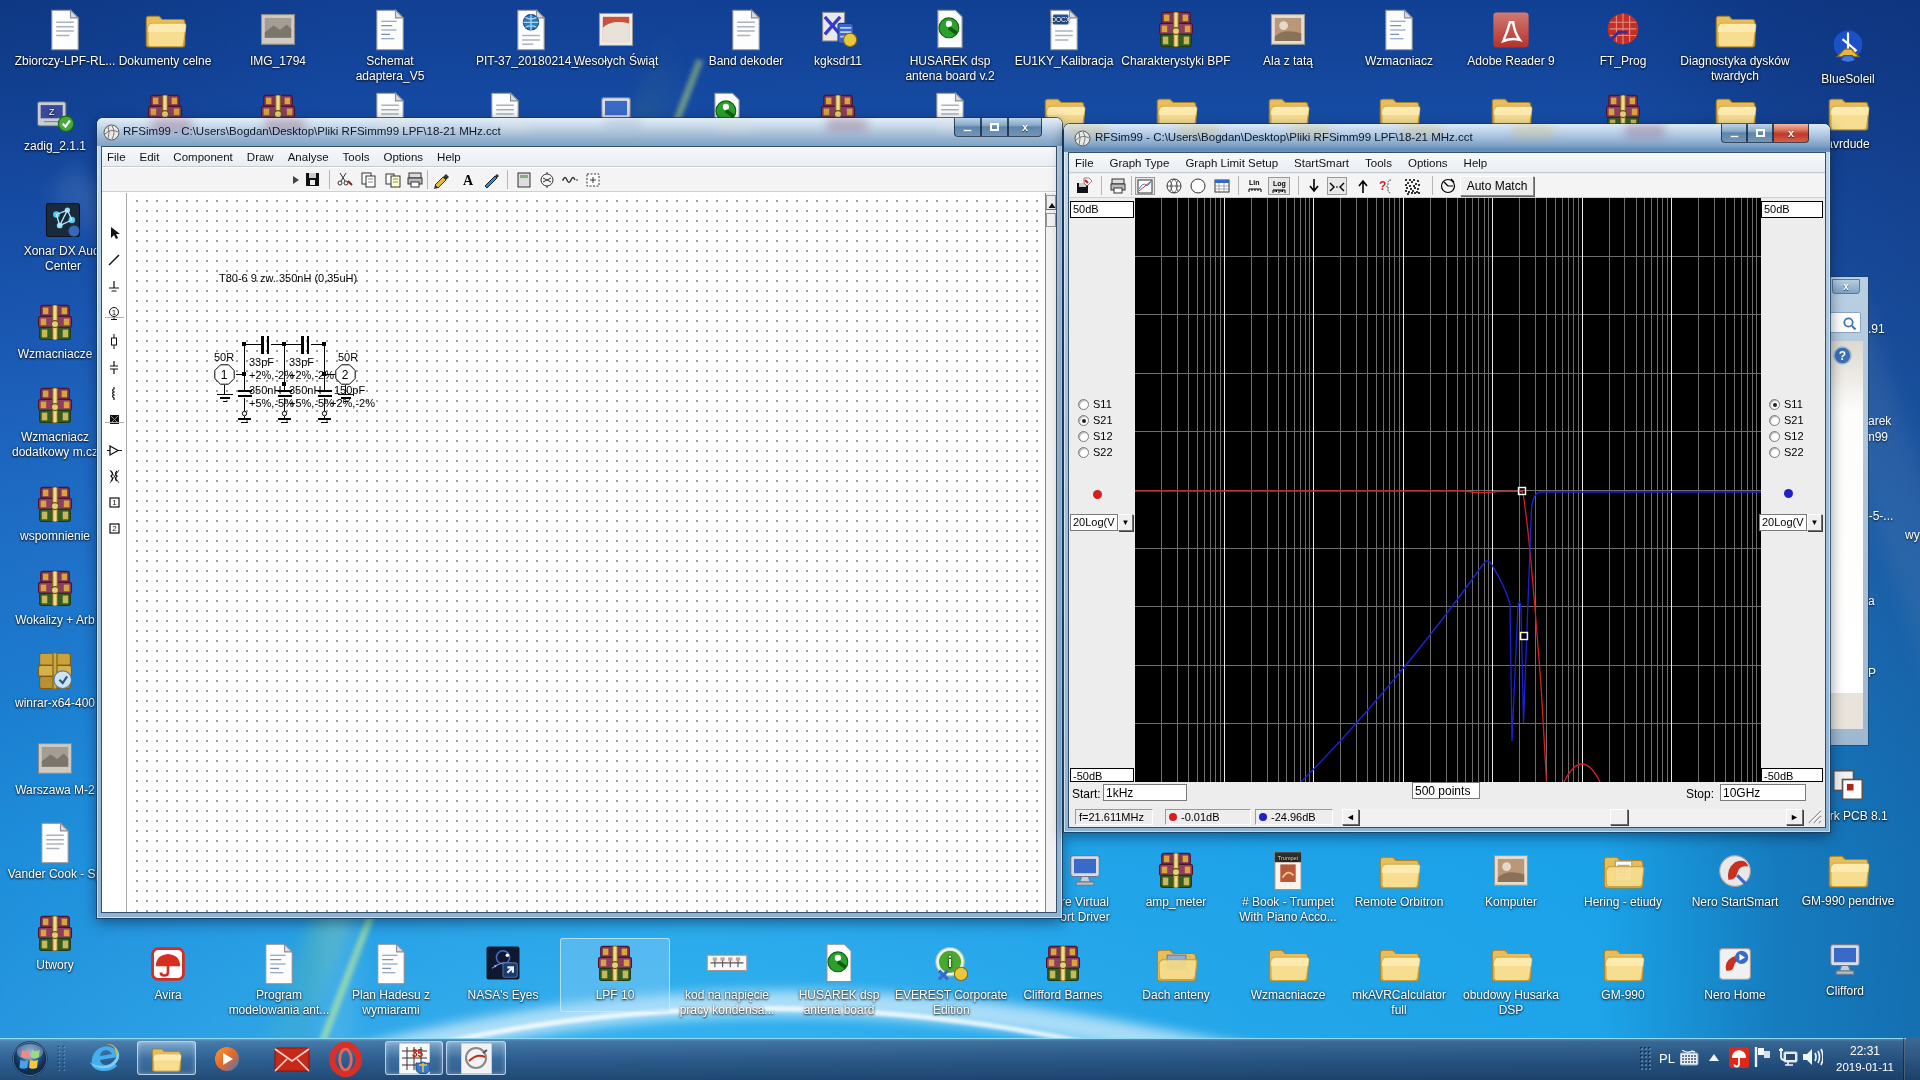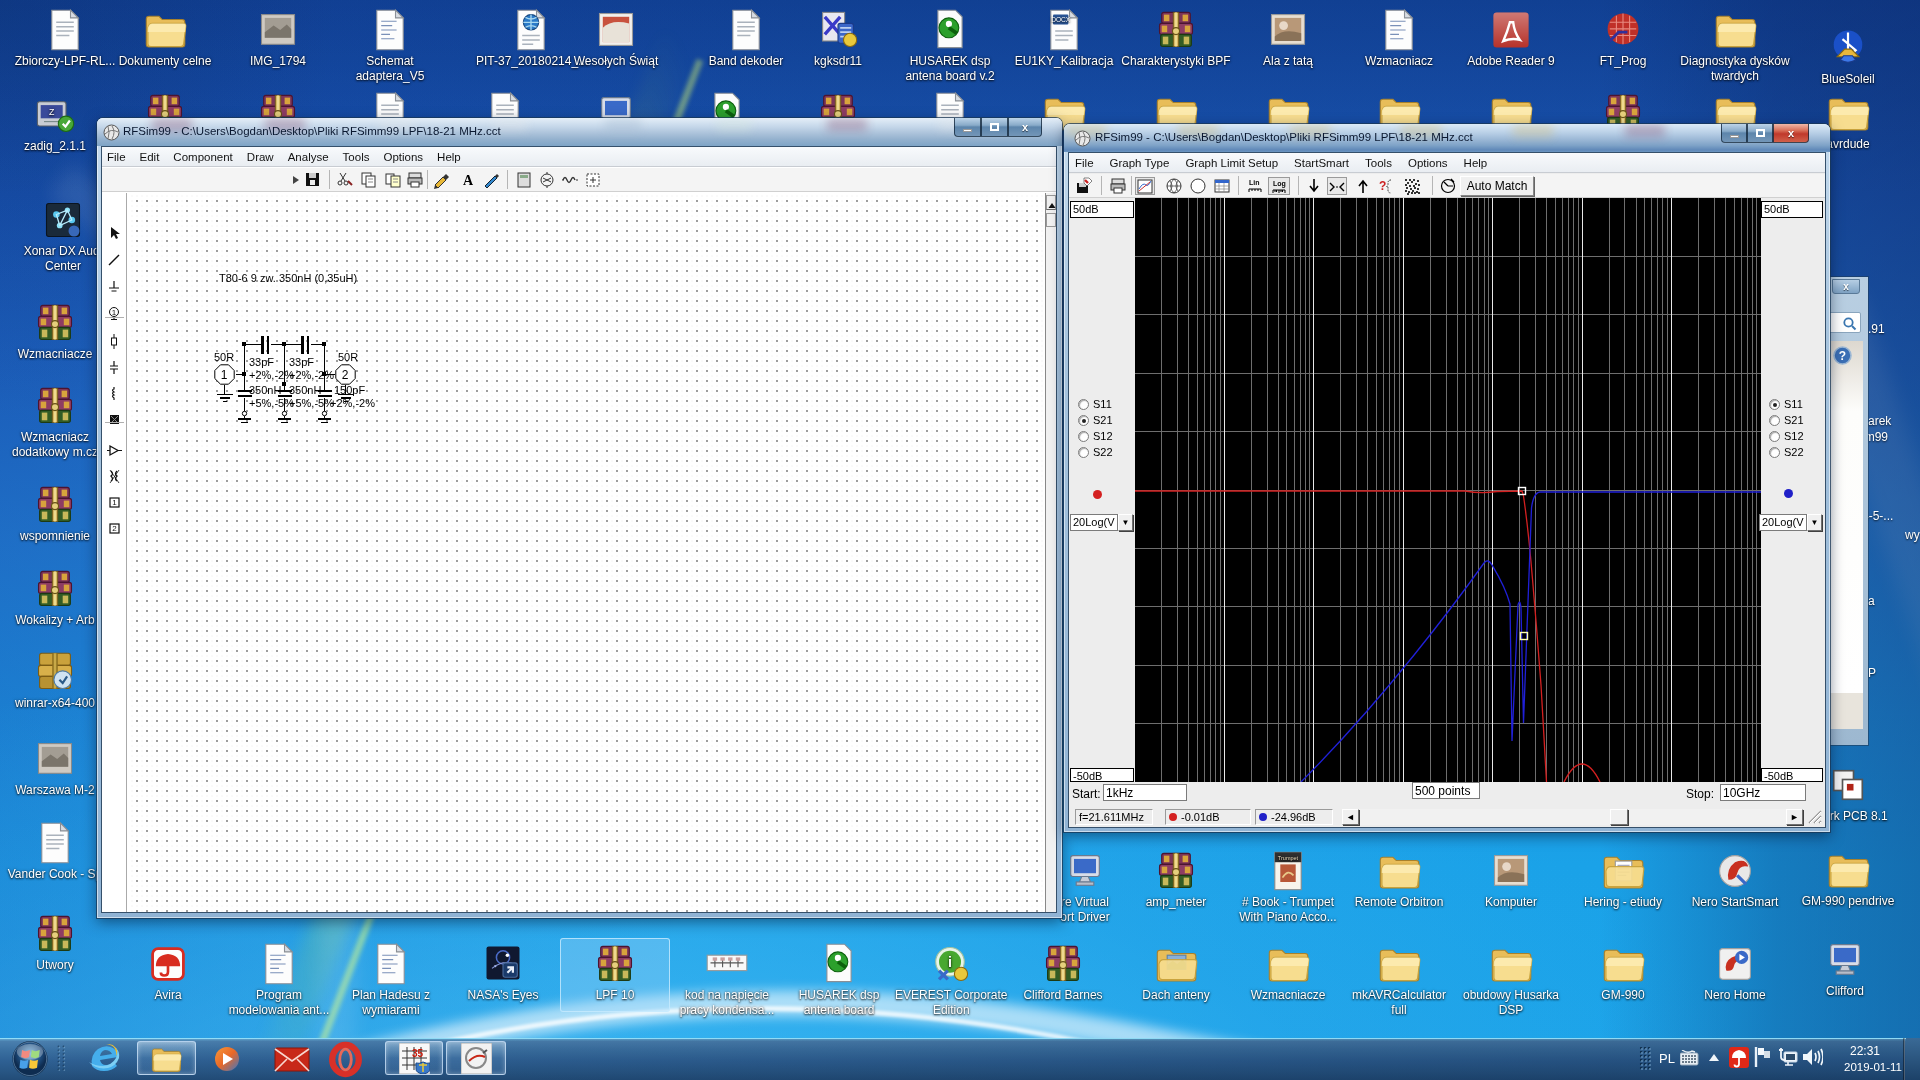--- a/index.html
+++ b/index.html
@@ -1255,15 +1255,15 @@
 <rect x="6" y="6" width="13" height="10" rx="1" fill="#eef4fa" stroke="#c8d8e8"></rect>
 <rect x="8" y="8" width="9" height="6" fill="#2a4a6a"></rect>
 <path d="M10 16 v3 M7 19 h8" stroke="#eef4fa" stroke-width="1.6"></path>
 <path d="M3 2 v5 M1 4 h4 M3 7 v4 q0 3 4 3" stroke="#eef4fa" stroke-width="1.8" fill="none"></path>
 </svg>
 <svg class="abs" style="left:1801px;top:1047px" width="22" height="20" viewBox="0 0 22 20">
 <path d="M2 7 h4 l5-5 v16 l-5-5 h-4 z" fill="#f0f6fa"></path>
 <path d="M14 6 q2 4 0 8 M17 4 q3 6 0 12 M20 2 q4 8 0 16" stroke="#f0f6fa" stroke-width="1.7" fill="none"></path>
 </svg>
 <div class="tray" style="left:1834px;top:1044px;width:62px;text-align:center">22:31</div>
-<div class="tray" style="left:1828px;top:1061px;width:74px;text-align:right;font-size:11.5px">2019-01-11</div>
+<div class="tray" style="left:1828px;top:1061px;width:74px;text-align:center;font-size:11.5px">2019-01-11</div>
 <div class="abs" style="left:1903px;top:1038px;width:2px;height:42px;background:rgba(0,0,0,.4);border-right:1px solid rgba(255,255,255,.25)"></div>
 <div class="abs" style="left:1906px;top:1038px;width:14px;height:42px;background:linear-gradient(180deg,#3a6a96,#1c4168)"></div>
 
 </body></html>

